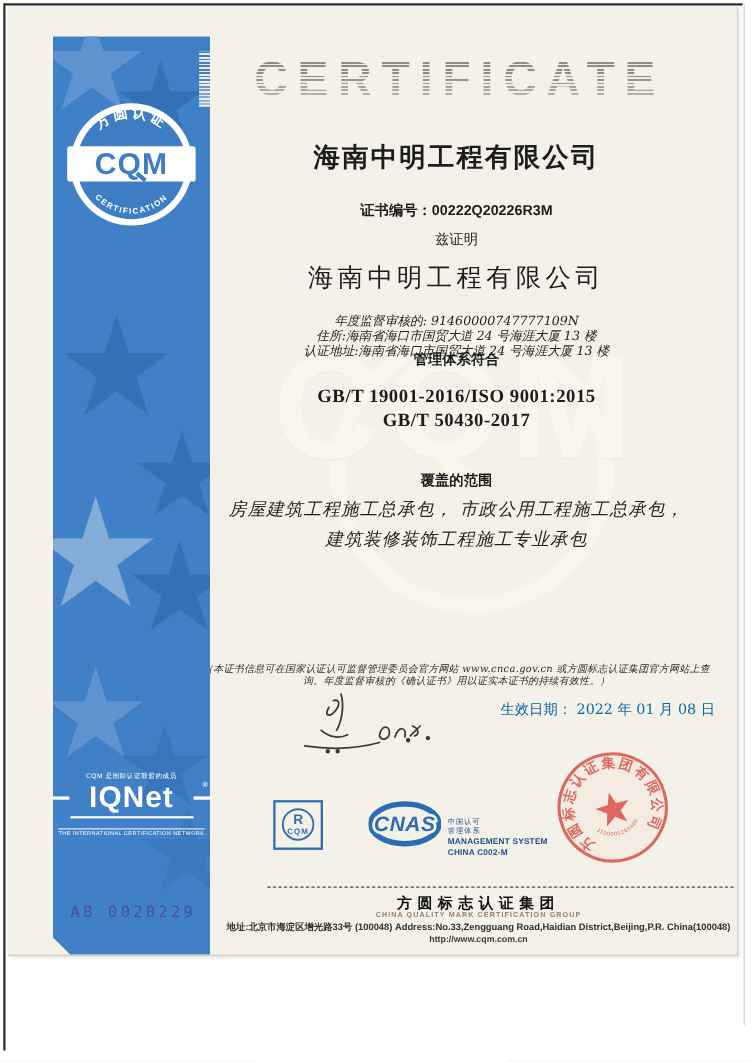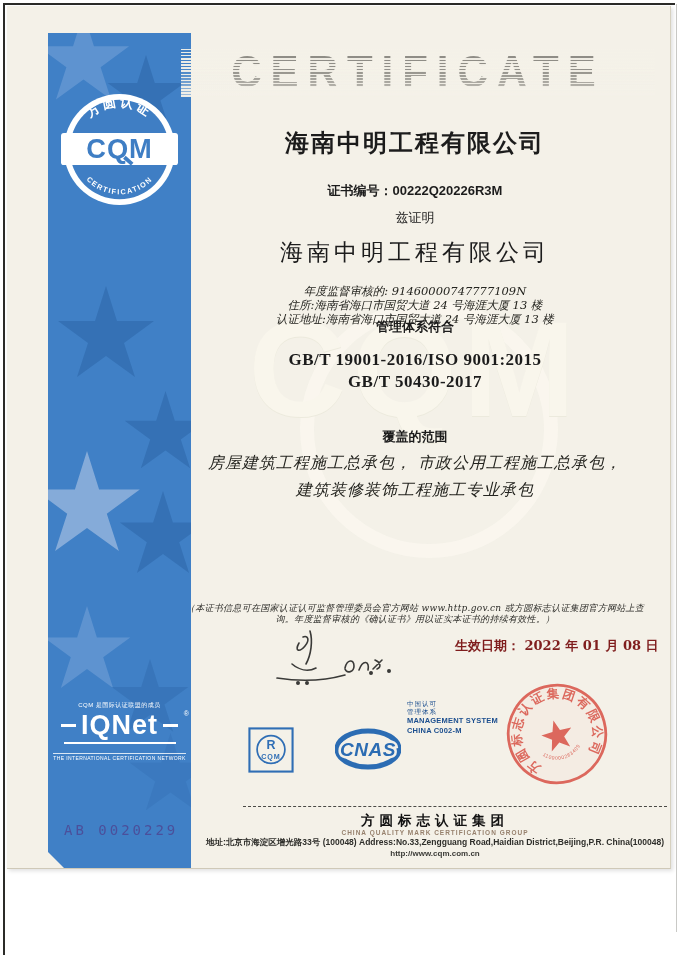--- a/index.html
+++ b/index.html
@@ -38,21 +38,21 @@
   .star{
     position:absolute;
     clip-path:polygon(50% 0%,61% 35%,98% 35%,68% 57%,79% 91%,50% 70%,21% 91%,32% 57%,2% 35%,39% 35%);
   }
   .star.dark{background:#3571b5;}
   .star.light{background:#5e93d0;}
   .star.xlight{background:#85abd9;}
   .cqm-logo{position:absolute;left:13px;top:58px;width:117px;height:117px;z-index:2;}
   .iqnet{position:absolute;left:0;top:668px;width:143px;z-index:2;color:#ffffff;text-align:center;}
   .iqnet .member{font-size:6px;letter-spacing:.5px;white-space:nowrap;}
-  .iqnet .name-row{position:relative;display:flex;align-items:center;justify-content:center;gap:5px;margin-top:2px;}
+  .iqnet .name-row{position:relative;display:flex;align-items:center;justify-content:space-between;gap:5px;margin-top:2px;}
   .iqnet .dash{width:15px;height:3px;background:#fff;}
   .iqnet .name{font-size:27px;font-weight:bold;letter-spacing:1px;line-height:1;}
   .iqnet .reg{position:absolute;right:2px;top:-2px;font-size:7px;}
   .iqnet .rule{width:112px;height:2px;background:#fff;margin:3px auto 2px;}
   .iqnet .tagline{font-size:5px;letter-spacing:.4px;white-space:nowrap;border-top:1px solid rgba(255,255,255,.8);
     display:inline-block;padding-top:1px;}
   .serial{
     position:absolute;left:16px;top:789px;z-index:2;
     font-size:14px;letter-spacing:3px;color:#4b4f9b;font-family:"DejaVu Sans Mono",monospace;
   }
@@ -84,28 +84,28 @@
   .r-gb1{top:344px;font-size:17px;font-family:"Liberation Serif",serif;font-weight:bold;letter-spacing:.5px;}
   .r-gb2{top:366px;font-size:17px;font-family:"Liberation Serif",serif;font-weight:bold;letter-spacing:.5px;}
   .r-scopeh{top:422px;font-size:13px;font-family:"Liberation Serif",serif;font-weight:bold;}
   .r-scope1{top:447px;font-size:16px;letter-spacing:1px;}
   .r-scope2{top:474px;font-size:16px;letter-spacing:1px;}
   .r-note1{top:596px;font-size:9px;letter-spacing:.3px;color:#2c2c28;}
   .r-note2{top:607px;font-size:9px;letter-spacing:.3px;color:#2c2c28;}
   
   .dates{
     position:absolute;left:448px;top:630px;z-index:2;white-space:nowrap;
-    font-family:"DejaVu Serif","Liberation Serif",serif;font-weight:700;font-size:13px;color:#7f1d1d;
+    font-family:"DejaVu Serif","Liberation Serif",serif;font-weight:400;font-size:13px;color:#0369a1;
     line-height:19px;
   }
   .signature{position:absolute;left:258px;top:615px;z-index:2;}
   
   .rcqm{position:absolute;left:241px;top:721px;z-index:2;}
   .cnas-logo{position:absolute;left:328px;top:722px;z-index:2;}
-  .cnas-text{position:absolute;left:400px;top:694px;z-index:2;color:#1c4f8f;white-space:nowrap;}
+  .cnas-text{position:absolute;left:400px;top:738px;z-index:2;color:#1c4f8f;white-space:nowrap;}
   .cnas-text .s{font-size:6.5px;letter-spacing:1px;display:block;line-height:8px;}
   .cnas-text .b{font-size:7.5px;font-weight:bold;display:block;line-height:9.5px;letter-spacing:.2px;}
   .seal{position:absolute;left:492px;top:670px;width:116px;height:116px;z-index:3;opacity:.88;
     transform:rotate(-15deg);}
   
   .sep{position:absolute;left:236px;top:800px;width:424px;border-top:1.5px dashed #4a4a46;z-index:2;}
   .frow{position:absolute;left:170px;width:516px;text-align:center;z-index:2;white-space:nowrap;}
   .f-cn{top:806px;font-size:13.5px;font-weight:bold;letter-spacing:5px;color:#111;
     font-family:"DejaVu Serif","Liberation Serif",serif;}
   .f-en{top:823px;font-size:6.5px;letter-spacing:1px;color:#97816d;font-weight:bold;}
@@ -188,21 +188,21 @@
   <div class="row r-kai r-caddr">认证地址:海南省海口市国贸大道 24 号海涯大厦 13 楼</div>
 
   <div class="row r-sysh">管理体系符合</div>
   <div class="row r-gb1">GB/T 19001-2016/ISO 9001:2015</div>
   <div class="row r-gb2">GB/T 50430-2017</div>
 
   <div class="row r-scopeh">覆盖的范围</div>
   <div class="row r-kai r-scope1">房屋建筑工程施工总承包， 市政公用工程施工总承包，</div>
   <div class="row r-kai r-scope2">建筑装修装饰工程施工专业承包</div>
 
-  <div class="row r-kai r-note1">（本证书信息可在国家认证认可监督管理委员会官方网站 www.http.gov.cn 或方圆标志认证集团官方网站上查</div>
+  <div class="row r-kai r-note1">（本证书信息可在国家认证认可监督管理委员会官方网站 www.cnca.gov.cn 或方圆标志认证集团官方网站上查</div>
   <div class="row r-kai r-note2">询。年度监督审核的《确认证书》用以证实本证书的持续有效性。）</div>
 
   <div class="dates">
     <div>生效日期： 2022 年 01 月 08 日</div>
   </div>
 
   <svg class="signature" width="140" height="78" viewBox="0 0 140 78" xmlns="http://www.w3.org/2000/svg">
     <g fill="none" stroke="#3a3a38" stroke-width="1.6" stroke-linecap="round">
       <path d="M34,22 c-5,9 1,9 6,3 c5,-6 3,-11 -2,-9"></path>
       <path d="M45,10 c3,10 1,24 -4,33"></path>

